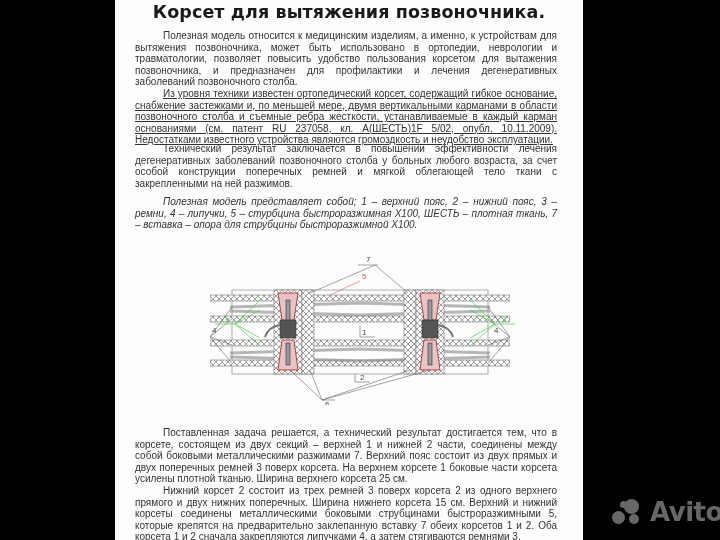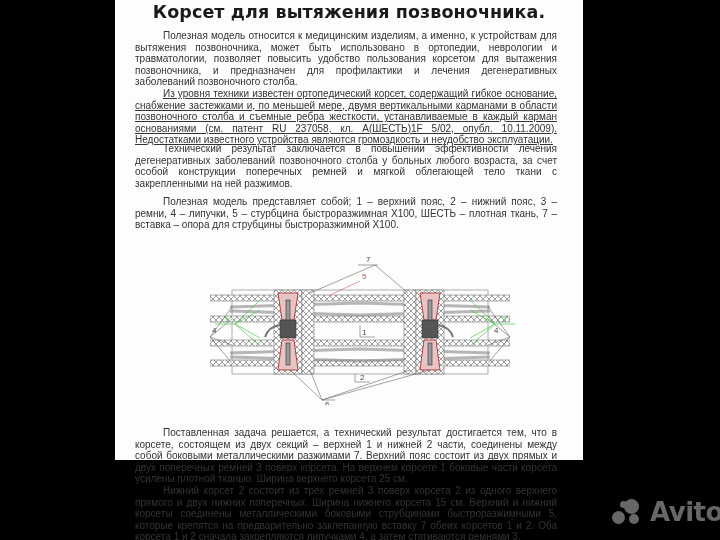--- a/index.html
+++ b/index.html
@@ -1,24 +1,24 @@
 <!DOCTYPE html>
 <html><head>
 <meta charset="utf-8">
 <style>
   html, body { margin:0; padding:0; }
   body { width:720px; height:540px; background:#000; position:relative; overflow:hidden; font-family:"Liberation Sans", sans-serif; }
-  .page { position:absolute; left:115px; top:0; width:468px; height:460px; background:#fdfdfd; }
+  .page { position:absolute; left:115px; top:0; width:468px; height:540px; background:#fdfdfd; }
   .title { position:absolute; left:0; right:0; top:2px; text-align:center; font-family:"DejaVu Sans", sans-serif; font-weight:bold; font-size:17.5px; color:#1a1a1a; letter-spacing:0.1px; }
   .para { position:absolute; left:20px; width:422px; font-size:10px; line-height:11.5px; color:#333; text-align:justify; }
   .para .indent { display:inline-block; width:28px; }
   .p1 { top:30px; }
   .p2 { top:88px;text-decoration:underline; }
   .p3 { top:143px; }
-  .p4 { top:196px; }
+  .p4 { top:196px;font-style:italic; }
   .p5 { top:427px; }
   .p6 { top:485px; }
   .diagram { position:absolute; left:95px; top:245px; width:300px; height:160px; }
   .avito { position:absolute; left:612px; top:497px; display:flex; align-items:center; gap:4px; opacity:0.75; }
   .avito-dots { position:relative; width:34px; height:26px; }
   .avito-dots span { position:absolute; border-radius:50%; background:#8a8a8a; }
   .avito-text { font-family:"DejaVu Sans", sans-serif; font-size:26px; font-weight:bold; color:#8a8a8a; letter-spacing:-0.5px; }
 </style>
 </head>
 <body>

